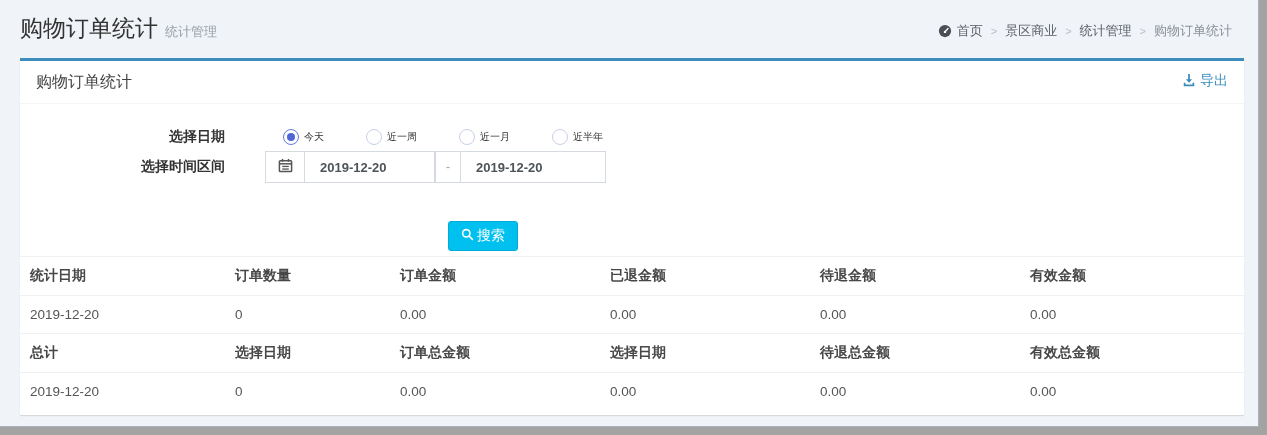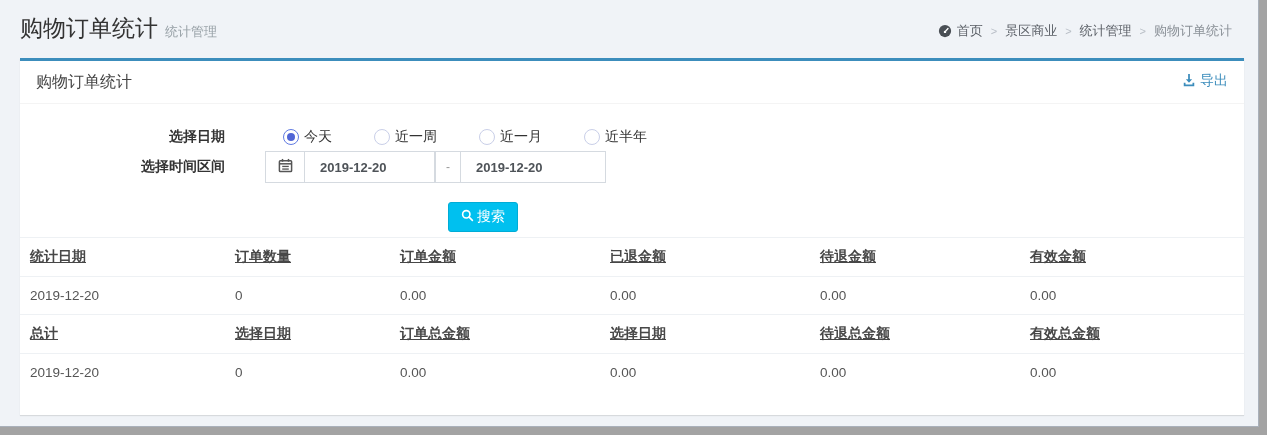--- a/index.html
+++ b/index.html
@@ -106,21 +106,21 @@
     margin-left: 40px;
     padding-left: 18px;
     display: flex;
     align-items: center;
   }
   .radio-item {
     display: inline-flex;
     align-items: center;
     margin-right: 42px;
     cursor: pointer;
-    font-size: 14px;
+    font-size: 10px;
     color: #333;
   }
   .radio-circle {
     width: 16px; height: 16px;
     border-radius: 50%;
     border: 1px solid #c9cfe8;
     background: #fff;
     margin-right: 5px;
     position: relative;
     flex: none;
@@ -159,21 +159,21 @@
     font-size: 13px;
     font-weight: bold;
     color: #4e5358;
     outline: none;
     background: #fff;
   }
   .ig-input.start { width: 131px; }
   .ig-input.end   { width: 146px; }
   .ig-sep { width: 26px; font-size: 12px; color: #999; }
 
-  .button-row { margin-top: 19px; padding-left: 428px; height: 30px; }
+  .button-row { margin-top: 38px; padding-left: 428px; height: 30px; }
   .search-btn {
     display: inline-flex;
     align-items: center;
     background: #00c0ef;
     border: 1px solid #00acd6;
     color: #fff;
     font-family: "Liberation Sans", sans-serif;
     font-size: 14px;
     height: 30px;
     padding: 0 12px;
@@ -190,21 +190,21 @@
     table-layout: fixed;
   }
   .stats-table tr { border-top: 1px solid #eef1f4; }
   .stats-table th, .stats-table td {
     text-align: left;
     padding: 10px 10px;
     height: 38px;
     white-space: nowrap;
     overflow: hidden;
   }
-  .stats-table th { font-size: 14px; font-weight: bold; color: #474747; text-decoration: underline; }
+  .stats-table th { font-size: 14px; font-weight: bold; color: #474747; }
   .stats-table td { font-size: 13.5px; font-weight: 400; color: #555; }
 </style>
 </head>
 <body>
 
 <div class="viewport">
   <div class="page">
 
     <div class="content-header">
       <h1 class="page-title">

